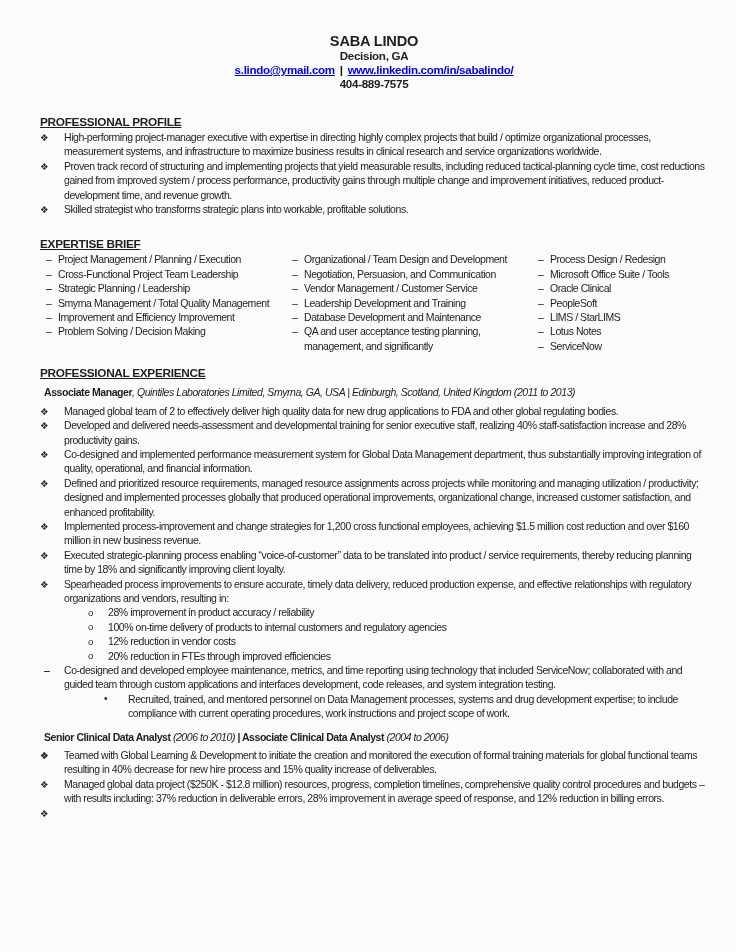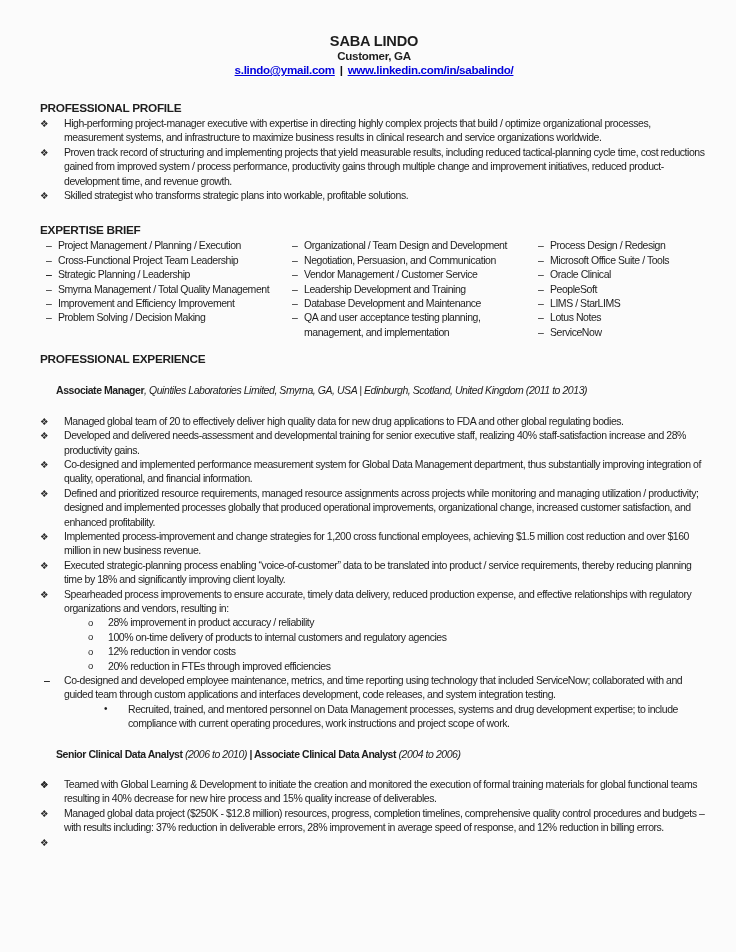--- a/index.html
+++ b/index.html
@@ -21,21 +21,21 @@
   
   .hdr{text-align:center;margin-bottom:24px;}
   .name{font-size:14.6px;font-weight:700;line-height:16px;letter-spacing:-0.2px;}
   .loc,.phone{font-size:11.6px;font-weight:700;line-height:14px;letter-spacing:-0.3px;}
   .contact{font-size:11.6px;font-weight:700;line-height:14px;letter-spacing:-0.3px;}
   .lnk{color:#0000dd;text-decoration:underline;cursor:pointer;}
   .sep{color:#111;padding:0 2px;}
   
   .sec{
     font-size:11.8px;font-weight:700;letter-spacing:-0.3px;
-    margin:0;line-height:15px;
+    margin:0;line-height:15px;text-decoration:underline;
   }
   .mt-expertise{margin-top:21px;}
   .mt-exp{margin-top:13px;}
   
   ul{list-style:none;margin:0;padding:0;}
   li{position:relative;margin:0;}
   .mk{position:absolute;top:0;}
   li.diamond{padding-left:24px;}
   li.diamond>.mk{left:0;font-size:9.5px;top:1px;color:#2a2a2a;letter-spacing:0;}
   li.dashj{padding-left:24px;}
@@ -46,39 +46,40 @@
   li.dot>.mk{left:64px;font-size:10px;}
   
   .cols{display:flex;}
   .col{box-sizing:border-box;}
   .c1{width:246px;}
   .c2{width:246px;}
   .c3{flex:1;}
   .col li{padding-left:18px;}
   .col .mk{left:6px;}
   
-  .jtitle{margin:16px;}
+  .jtitle{margin:4px;}
   .jsub{margin:0;}
   .b{font-weight:700;}
   .i{font-style:italic;}
   .job2{margin-top:9px;}
 </style>
 </head>
 <body>
 
 <div class="doc">
 
   <div class="hdr">
     <div class="name">SABA LINDO</div>
-    <div class="loc">Customer, GA</div>
+    <div class="loc">Decision, GA</div>
     <div class="contact">
       <a class="lnk">s.lindo@ymail.com</a>
       <span class="sep">|</span>
       <a class="lnk">www.linkedin.com/in/sabalindo/</a>
     </div>
+    <div class="phone">404-889-7575</div>
   </div>
 
   <h2 class="sec">PROFESSIONAL PROFILE</h2>
   <ul>
     <li class="diamond"><span class="mk">❖</span><span>High-performing project-manager executive with expertise in directing highly complex projects that build / optimize organizational processes, measurement systems, and infrastructure to maximize business results in clinical research and service organizations worldwide.</span></li>
     <li class="diamond"><span class="mk">❖</span><span>Proven track record of structuring and implementing projects that yield measurable results, including reduced tactical-planning cycle time, cost reductions gained from improved system / process performance, productivity gains through multiple change and improvement initiatives, reduced product-development time, and revenue growth.</span></li>
     <li class="diamond"><span class="mk">❖</span><span>Skilled strategist who transforms strategic plans into workable, profitable solutions.</span></li>
   </ul>
 
   <h2 class="sec mt-expertise">EXPERTISE BRIEF</h2>
@@ -91,39 +92,39 @@
       <li><span class="mk">–</span><span>Smyrna Management / Total Quality Management</span></li>
       <li><span class="mk">–</span><span>Improvement and Efficiency Improvement</span></li>
       <li><span class="mk">–</span><span>Problem Solving / Decision Making</span></li>
     </ul>
     <ul class="col c2">
       <li><span class="mk">–</span><span>Organizational / Team Design and Development</span></li>
       <li><span class="mk">–</span><span>Negotiation, Persuasion, and Communication</span></li>
       <li><span class="mk">–</span><span>Vendor Management / Customer Service</span></li>
       <li><span class="mk">–</span><span>Leadership Development and Training</span></li>
       <li><span class="mk">–</span><span>Database Development and Maintenance</span></li>
-      <li><span class="mk">–</span><span>QA and user acceptance testing planning, management, and implementation</span></li>
+      <li><span class="mk">–</span><span>QA and user acceptance testing planning, management, and significantly</span></li>
     </ul>
     <ul class="col c3">
       <li><span class="mk">–</span><span>Process Design / Redesign</span></li>
       <li><span class="mk">–</span><span>Microsoft Office Suite / Tools</span></li>
       <li><span class="mk">–</span><span>Oracle Clinical</span></li>
       <li><span class="mk">–</span><span>PeopleSoft</span></li>
       <li><span class="mk">–</span><span>LIMS / StarLIMS</span></li>
       <li><span class="mk">–</span><span>Lotus Notes</span></li>
       <li><span class="mk">–</span><span>ServiceNow</span></li>
     </ul>
   </div>
 
   <h2 class="sec mt-exp">PROFESSIONAL EXPERIENCE</h2>
 
   <div class="job">
     <p class="jtitle"><span class="b">Associate Manager</span><span class="i">, Quintiles Laboratories Limited, Smyrna, GA, USA | Edinburgh, Scotland, United Kingdom (2011 to 2013)</span></p>
     <ul>
-      <li class="diamond"><span class="mk">❖</span><span>Managed global team of 20 to effectively deliver high quality data for new drug applications to FDA and other global regulating bodies.</span></li>
+      <li class="diamond"><span class="mk">❖</span><span>Managed global team of 2 to effectively deliver high quality data for new drug applications to FDA and other global regulating bodies.</span></li>
       <li class="diamond"><span class="mk">❖</span><span>Developed and delivered needs-assessment and developmental training for senior executive staff, realizing 40% staff-satisfaction increase and 28% productivity gains.</span></li>
       <li class="diamond"><span class="mk">❖</span><span>Co-designed and implemented performance measurement system for Global Data Management department, thus substantially improving integration of quality, operational, and financial information.</span></li>
       <li class="diamond"><span class="mk">❖</span><span>Defined and prioritized resource requirements, managed resource assignments across projects while monitoring and managing utilization / productivity; designed and implemented processes globally that produced operational improvements, organizational change, increased customer satisfaction, and enhanced profitability.</span></li>
       <li class="diamond"><span class="mk">❖</span><span>Implemented process-improvement and change strategies for 1,200 cross functional employees, achieving $1.5 million cost reduction and over $160 million in new business revenue.</span></li>
       <li class="diamond"><span class="mk">❖</span><span>Executed strategic-planning process enabling “voice-of-customer” data to be translated into product / service requirements, thereby reducing planning time by 18% and significantly improving client loyalty.</span></li>
       <li class="diamond"><span class="mk">❖</span><span>Spearheaded process improvements to ensure accurate, timely data delivery, reduced production expense, and effective relationships with regulatory organizations and vendors, resulting in:</span></li>
       <li class="circle"><span class="mk">o</span><span>28% improvement in product accuracy / reliability</span></li>
       <li class="circle"><span class="mk">o</span><span>100% on-time delivery of products to internal customers and regulatory agencies</span></li>
       <li class="circle"><span class="mk">o</span><span>12% reduction in vendor costs</span></li>
       <li class="circle"><span class="mk">o</span><span>20% reduction in FTEs through improved efficiencies</span></li>

